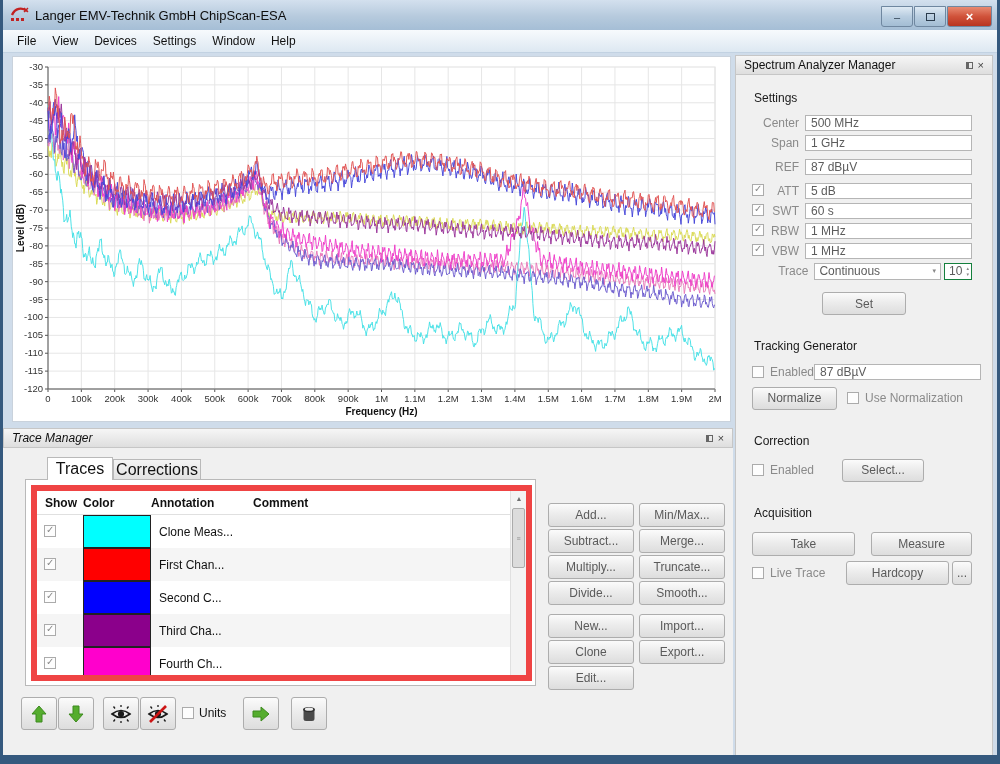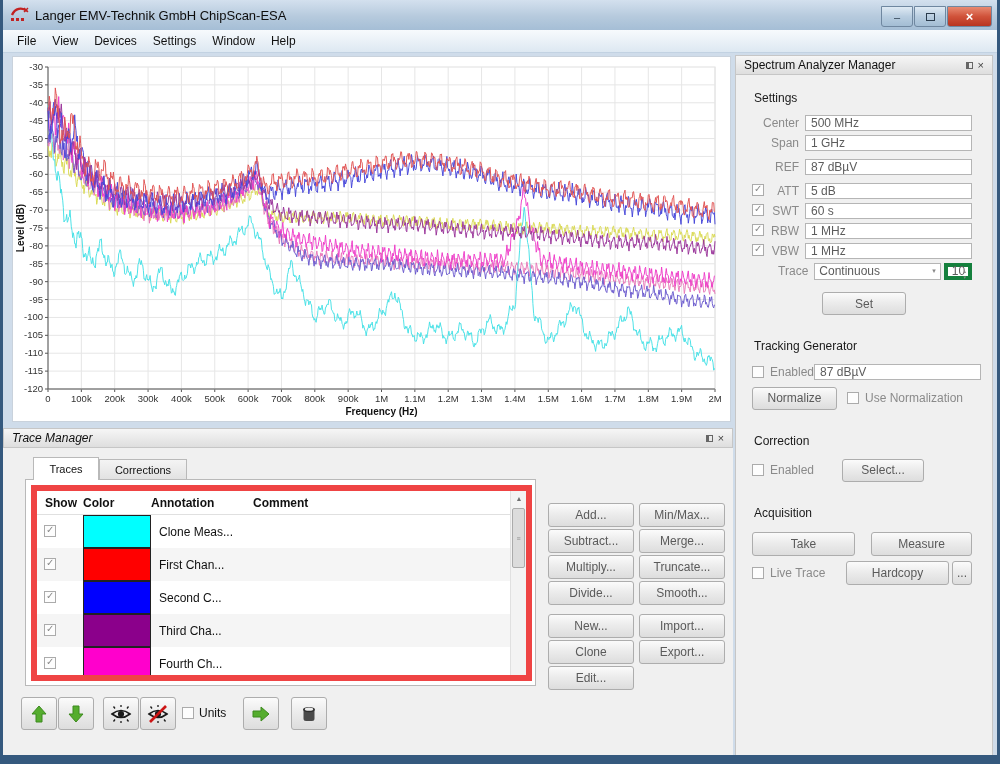--- a/index.html
+++ b/index.html
@@ -40,30 +40,30 @@
   .f-cbslot { width:15px; }
   .f-label { width:44px; text-align:right; margin-right:6px; color:#8a8a8a; }
   .f-input { flex:1; height:16px; border:1px solid #b5b5b5; background:#fff; color:#5c5c5c;
              font-size:12px; font-family:"Liberation Sans",sans-serif; padding:0 5px; }
   .cb { width:12px; height:12px; border:1px solid #ababab; background:#fdfdfd; display:inline-block;
         position:relative; flex:0 0 auto; }
   .cb.checked::after { content:"✓"; position:absolute; left:1px; top:-2px; font-size:10px; color:#8a8a8a; }
   .mode-select { width:132px; height:17px; border:1px solid #b5b5b5; background:#fff; color:#5c5c5c;
                  display:flex; align-items:center; padding:0 4px; }
   .mode-arrow { margin-left:auto; font-size:7px; color:#888; }
-  .spin { width:29px; height:17px; border:4px solid #15803d; background:#fff; color:#5c5c5c; margin-left:3px;
+  .spin { width:29px; height:17px; border:1px solid #15803d; background:#fff; color:#5c5c5c; margin-left:3px;
           display:flex; align-items:center; padding-left:4px; position:relative; }
   .spin-arrows { position:absolute; right:2px; top:1px; display:flex; flex-direction:column; font-size:5px; color:#888; line-height:6px; }
   .btn { background:linear-gradient(#fbfbfb,#ececec 45%,#dddddd); border:1px solid #adadad; border-radius:3px;
          color:#5a5a5a; font-size:12px; font-family:"Liberation Sans",sans-serif; display:flex; align-items:center; justify-content:center; }
   .gray-label { color:#8a8a8a; }
   
   .tm-header { left:0; top:428px; width:730px;font-style:italic; }
   .tm-body { position:absolute; left:0; top:448px; width:730px; height:307px; background:#f0f0f0; }
-  .tab { position:absolute; font-size:11px; color:#111; display:flex; align-items:center; justify-content:center; }
+  .tab { position:absolute; font-size:16px; color:#111; display:flex; align-items:center; justify-content:center;margin-left:14px; }
   .tab.active { left:30px; top:9px; width:66px; height:23px; background:#fff; border:1px solid #b9b9b9; border-bottom:none; z-index:3; }
   .tab.inactive { left:96px; top:11px; width:88px; height:21px; background:linear-gradient(#f4f4f4,#e2e2e2);
                   border:1px solid #b9b9b9; z-index:1; }
   .tab-page { position:absolute; left:22px; top:31px; width:511px; height:207px; background:#fff; border:1px solid #b9b9b9; z-index:2; }
   .grid-table { position:absolute; left:5px; top:5px; width:501px; height:196px; border:6px solid #ef4444; overflow:hidden; }
   .gt-head { display:flex; height:24px; align-items:center; border-bottom:1px solid #e0e0e0; font-weight:bold; font-size:12px; color:#111; }
   .gt-head span:nth-child(1){ width:46px; padding-left:8px; }
   .gt-head span:nth-child(2){ width:68px; }
   .gt-head span:nth-child(3){ width:102px; }
   .t-row { display:flex; height:33px; align-items:center; background:#fff; }

